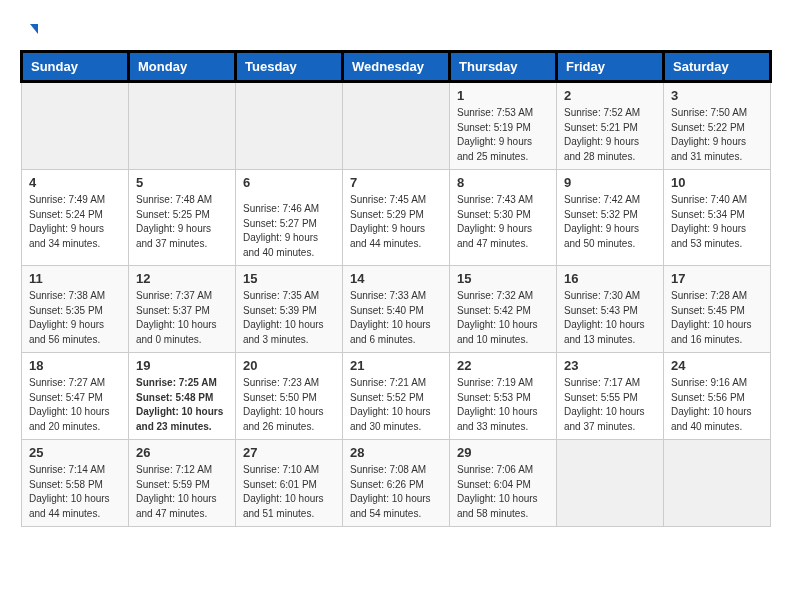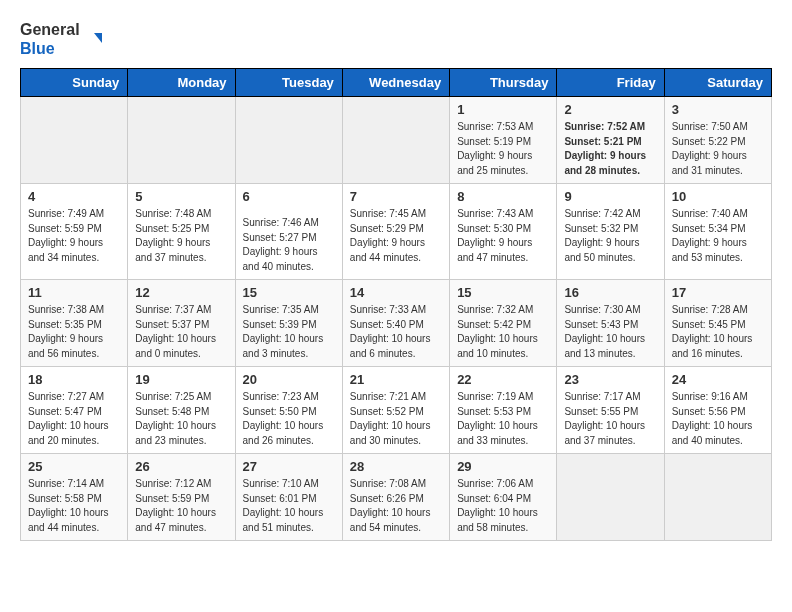--- a/index.html
+++ b/index.html
@@ -34,25 +34,25 @@
       color: #555;
     }
     table {
       width: 100%;
       border-collapse: collapse;
       table-layout: fixed;
     }
     thead tr th {
       background-color: #1565C0;
       color: #fff;
-      text-align: right;
+      text-align: left;
       padding: 6px 8px;
       font-size: 13px;
       font-weight: bold;
-      border: 1px solid #000000;
+      border: 3px solid #000000;
     }
     tbody tr td {
       vertical-align: top;
       border: 1px solid #ccc;
       padding: 5px 7px;
       font-size: 11px;
       color: #333;
       height: 85px;
     }
     .day-num {
@@ -74,23 +74,20 @@
     }
     .empty-cell {
       background-color: #f0f0f0 !important;
     }
   </style>
 </head>
 <body>
 
 <div class="header">
   <div class="logo">
-  <div style="font-size:16px;font-weight:bold;line-height:1.2;color:#333;">
-    <span style="color:#333;">General</span><br><span style="color:#1565C0;">Blue</span>
-  </div>
   <svg width="20" height="20" viewBox="0 0 20 20">
     <polygon points="4,2 16,2 16,14 4,14" fill="none"></polygon>
     <polygon points="10,4 18,4 18,14" fill="#1565C0"></polygon>
   </svg>
 </div>
   <div class="title-block">
     <div class="month-title"></div>
     <div class="location-title"></div>
   </div>
 </div>
@@ -115,38 +112,38 @@
         <td class="empty-cell"></td>
         <td>
           <div class="day-num">1</div>
           <div class="day-info" style="white-space: pre-line;">Sunrise: 7:53 AM
 Sunset: 5:19 PM
 Daylight: 9 hours
 and 25 minutes.</div>
         </td>
         <td>
           <div class="day-num">2</div>
-          <div class="day-info" style="white-space: pre-line; font-weight: bold;">Sunrise: 7:52 AM
+          <div class="day-info" style="white-space: pre-line;">Sunrise: 7:52 AM
 Sunset: 5:21 PM
 Daylight: 9 hours
 and 28 minutes.</div>
         </td>
         <td>
           <div class="day-num">3</div>
           <div class="day-info" style="white-space: pre-line;">Sunrise: 7:50 AM
 Sunset: 5:22 PM
 Daylight: 9 hours
 and 31 minutes.</div>
         </td>
       </tr>
       <tr>
         <td>
           <div class="day-num">4</div>
           <div class="day-info" style="white-space: pre-line;">Sunrise: 7:49 AM
-Sunset: 5:59 PM
+Sunset: 5:24 PM
 Daylight: 9 hours
 and 34 minutes.</div>
         </td>
         <td>
           <div class="day-num">5</div>
           <div class="day-info" style="white-space: pre-line;">Sunrise: 7:48 AM
 Sunset: 5:25 PM
 Daylight: 9 hours
 and 37 minutes.</div>
         </td>
@@ -240,21 +237,21 @@
       <tr>
         <td>
           <div class="day-num">18</div>
           <div class="day-info" style="white-space: pre-line;">Sunrise: 7:27 AM
 Sunset: 5:47 PM
 Daylight: 10 hours
 and 20 minutes.</div>
         </td>
         <td>
           <div class="day-num">19</div>
-          <div class="day-info" style="white-space: pre-line;">Sunrise: 7:25 AM
+          <div class="day-info" style="white-space: pre-line; font-weight: bold;">Sunrise: 7:25 AM
 Sunset: 5:48 PM
 Daylight: 10 hours
 and 23 minutes.</div>
         </td>
         <td>
           <div class="day-num">20</div>
           <div class="day-info" style="white-space: pre-line;">Sunrise: 7:23 AM
 Sunset: 5:50 PM
 Daylight: 10 hours
 and 26 minutes.</div>

